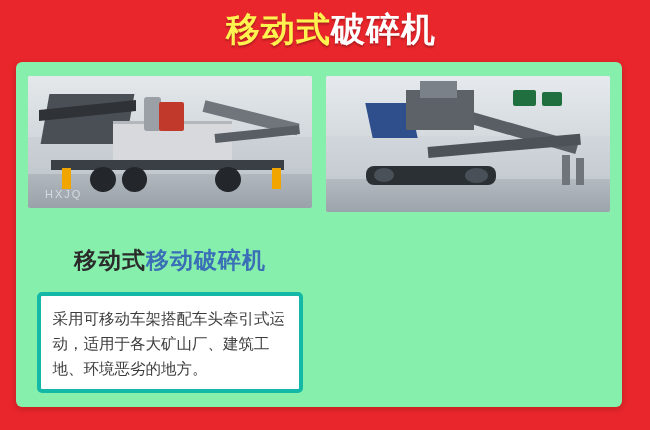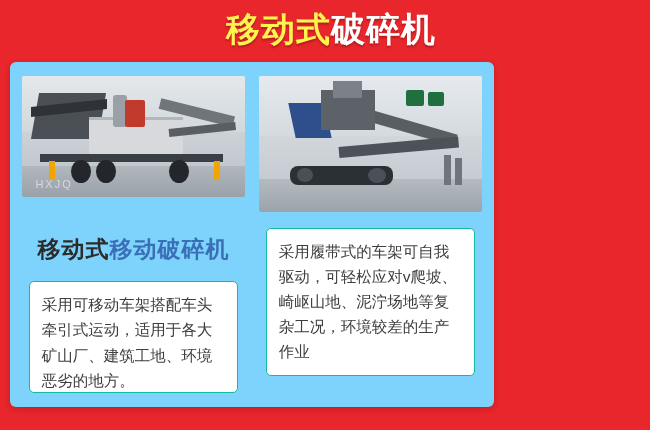--- a/index.html
+++ b/index.html
@@ -22,23 +22,23 @@
     font-size:34px;
     font-weight:bold;
     letter-spacing:1px;
     color:#ffffff;
     text-shadow:0 2px 2px rgba(0,0,0,.25);
   }
   .title .accent{color:#fff350;}
   
   .panel{
     position:absolute;
-    left:10px;top:62px;
-    width:484px;height:345px;
-    background:#7dd3fc;
+    left:16px;top:62px;
+    width:606px;height:345px;
+    background:#86efac;
     border-radius:6px;
     box-shadow:0 2px 6px rgba(0,0,0,.18);
     display:flex;
     padding:14px 12px;
     box-sizing:border-box;
     gap:14px;
   }
   .col{
     flex:1;
     display:flex;
@@ -104,21 +104,21 @@
     white-space:nowrap;
   }
   .subtitle .dark{color:#2b2b2b;}
   .subtitle .blue{color:#3a6fb7;}
   
   .desc{
     margin-top:16px;
     width:94%;
     min-height:96px;
     box-sizing:border-box;
-    border:1px solid #14b8a6;
+    border:4px solid #14b8a6;
     border-radius:5px;
     background:#fff;
     padding:10px 12px;
     font-size:15.5px;
     line-height:1.62;
     color:#3d3d3d;
     text-align:left;
   }
 </style>
 </head>
@@ -172,16 +172,15 @@
       <div class="r-belt-low"></div>
       <div class="r-track"></div>
       <div class="r-track-w1"></div>
       <div class="r-track-w2"></div>
       <div class="r-support"></div>
       <div class="r-support2"></div>
       <div class="watermark"></div>
     </div>
 
 
-    <div class="desc">采用履带式的车架可自我驱动，可轻松应对v爬坡、崎岖山地、泥泞场地等复杂工况，环境较差的生产作业</div>
   </div>
 
 </div>
 
 </body></html>

